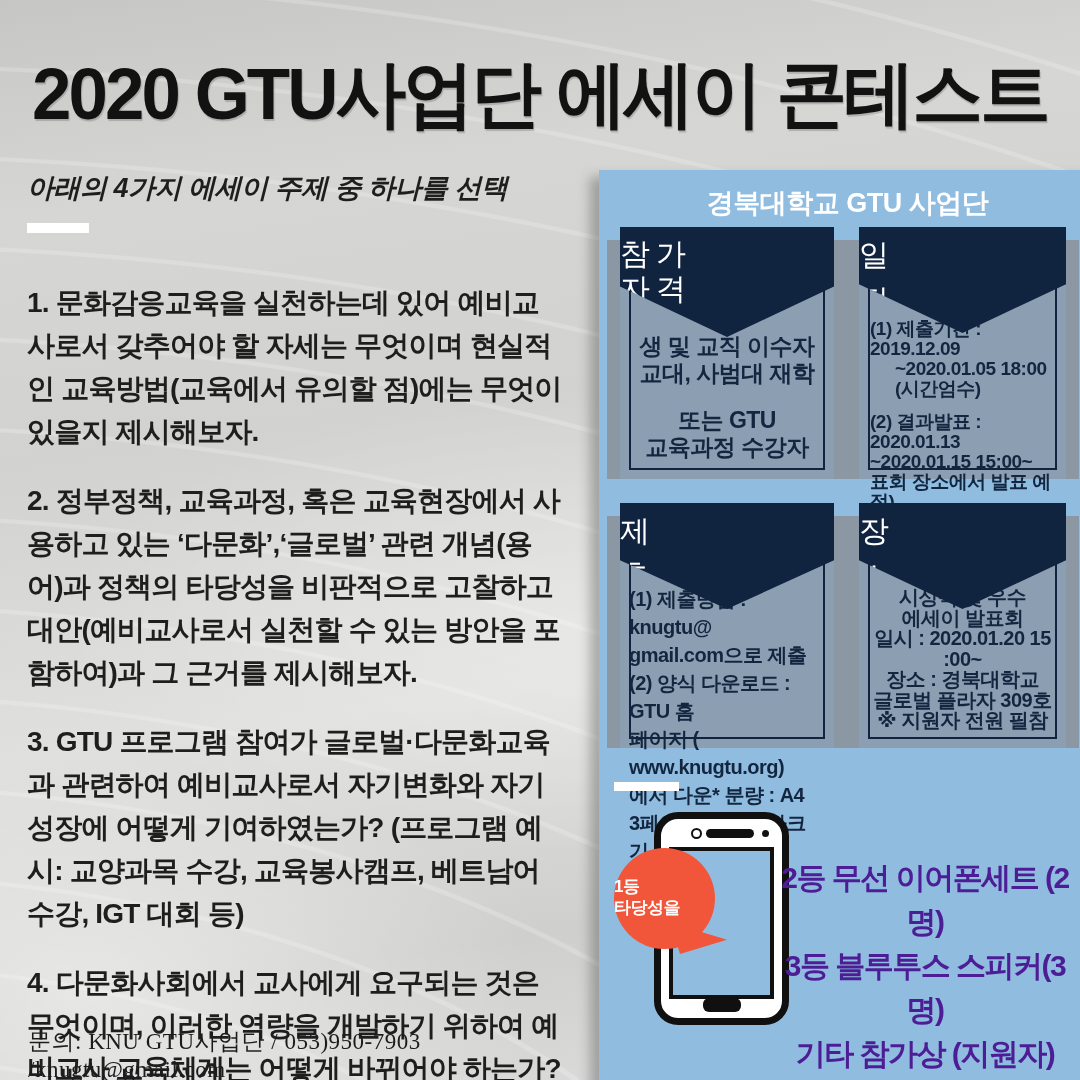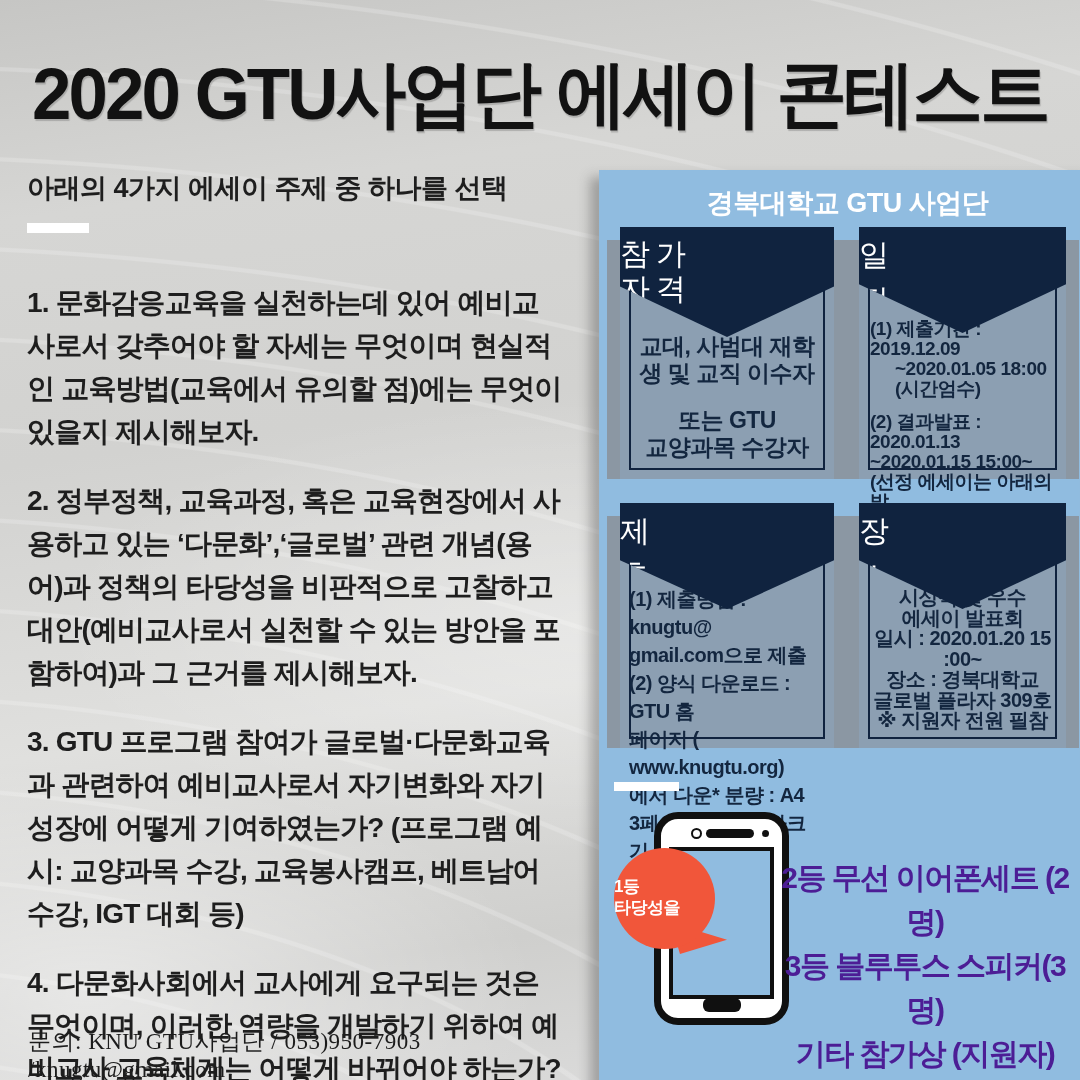--- a/index.html
+++ b/index.html
@@ -18,21 +18,21 @@
 
   .main-title {
     position:absolute; top:46px; left:0; width:1080px; text-align:center;
     font-size:73px; font-weight:800; letter-spacing:-3px; color:#121212;
     white-space:nowrap; transform:scaleX(0.97); transform-origin:50% 50%;
     text-shadow:1px 2px 1px rgba(0,0,0,0.18);
   }
 
   
   .left-col { position:absolute; left:27px; top:170px; width:538px; color:#1e1e1e; }
-  .instructions-heading { font-size:27px; font-weight:700; letter-spacing:-0.5px; }
+  .instructions-heading { font-size:27px; font-weight:700; letter-spacing:-0.5px;font-style:italic; }
   .white-bar { width:62px; height:10px; background:#ffffff; margin-top:17px; }
   .topics { margin-top:48px; }
   .essay-topic { font-size:28px; font-weight:600; line-height:43px; letter-spacing:-0.8px; margin-bottom:26px; }
 
   .contact-line {
     position:absolute; left:28px; top:1026px; width:560px;
     font-family:"Liberation Serif","DejaVu Serif",serif;
     font-size:23px; color:#1c1c1c; letter-spacing:0.5px;
   }
 
@@ -113,45 +113,44 @@
 
   <div class="info-panel">
     <div class="panel-edge"></div>
     <div class="panel-header">경북대학교 GTU 사업단</div>
 
     <div class="card card-0">
       <div class="card-shadow"></div>
       <div class="card-inner">
         <div class="card-border"></div>
         <div class="card-body body-0">
+          <div>생 및 교직 이수자</div>
           <div>교대, 사범대 재학</div>
-          <div>생 및 교직 이수자</div>
           <div class="sp"></div>
           <div>또는 GTU</div>
-          <div>교양과목 수강자</div>
+          <div>교육과정 수강자</div>
         </div>
         <div class="chevron two">
           <div class="l">참가</div>
           <div class="l">자격</div>
         </div>
       </div>
     </div>
 
     <div class="card card-1">
       <div class="card-shadow"></div>
       <div class="card-inner">
         <div class="card-border"></div>
         <div class="card-body body-1">
           <div>(1) 제출기간 : 2019.12.09</div>
           <div class="ind">~2020.01.05 18:00</div>
           <div class="ind">(시간엄수)</div>
           <div class="sp"></div>
           <div>(2) 결과발표 : 2020.01.13</div>
           <div>~2020.01.15 15:00~</div>
-          <div>(선정 에세이는 아래의 발</div>
           <div>표회 장소에서 발표 예정)</div>
         </div>
         <div class="chevron one">
           <div class="l">일</div>
           <div class="l">정</div>
         </div>
       </div>
     </div>
 
     <div class="card card-2">

